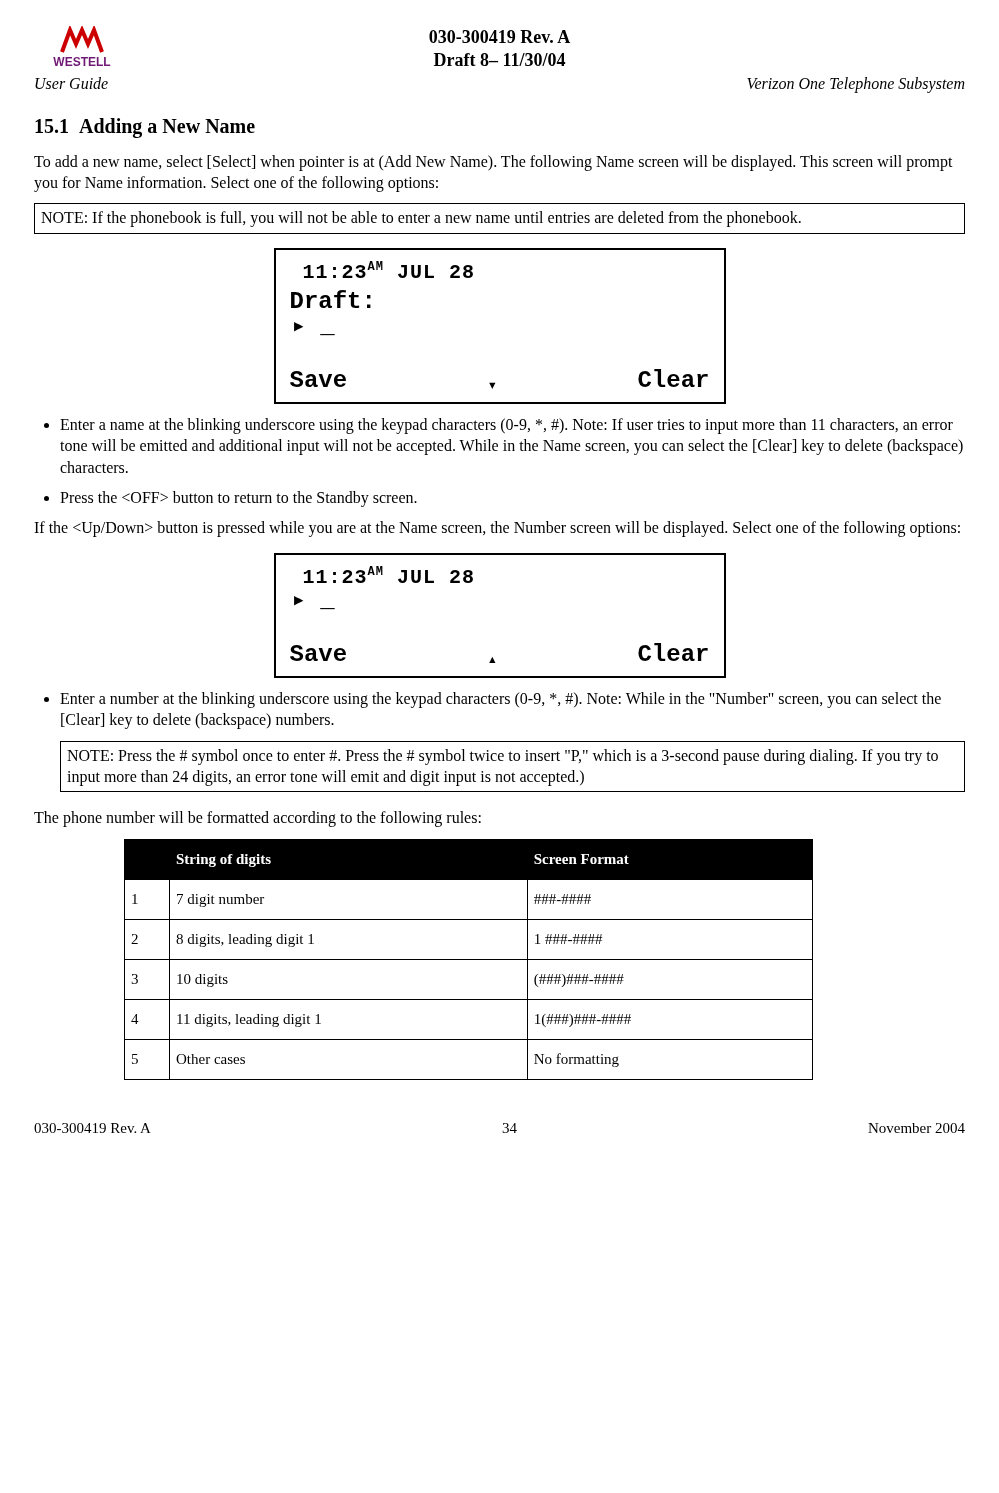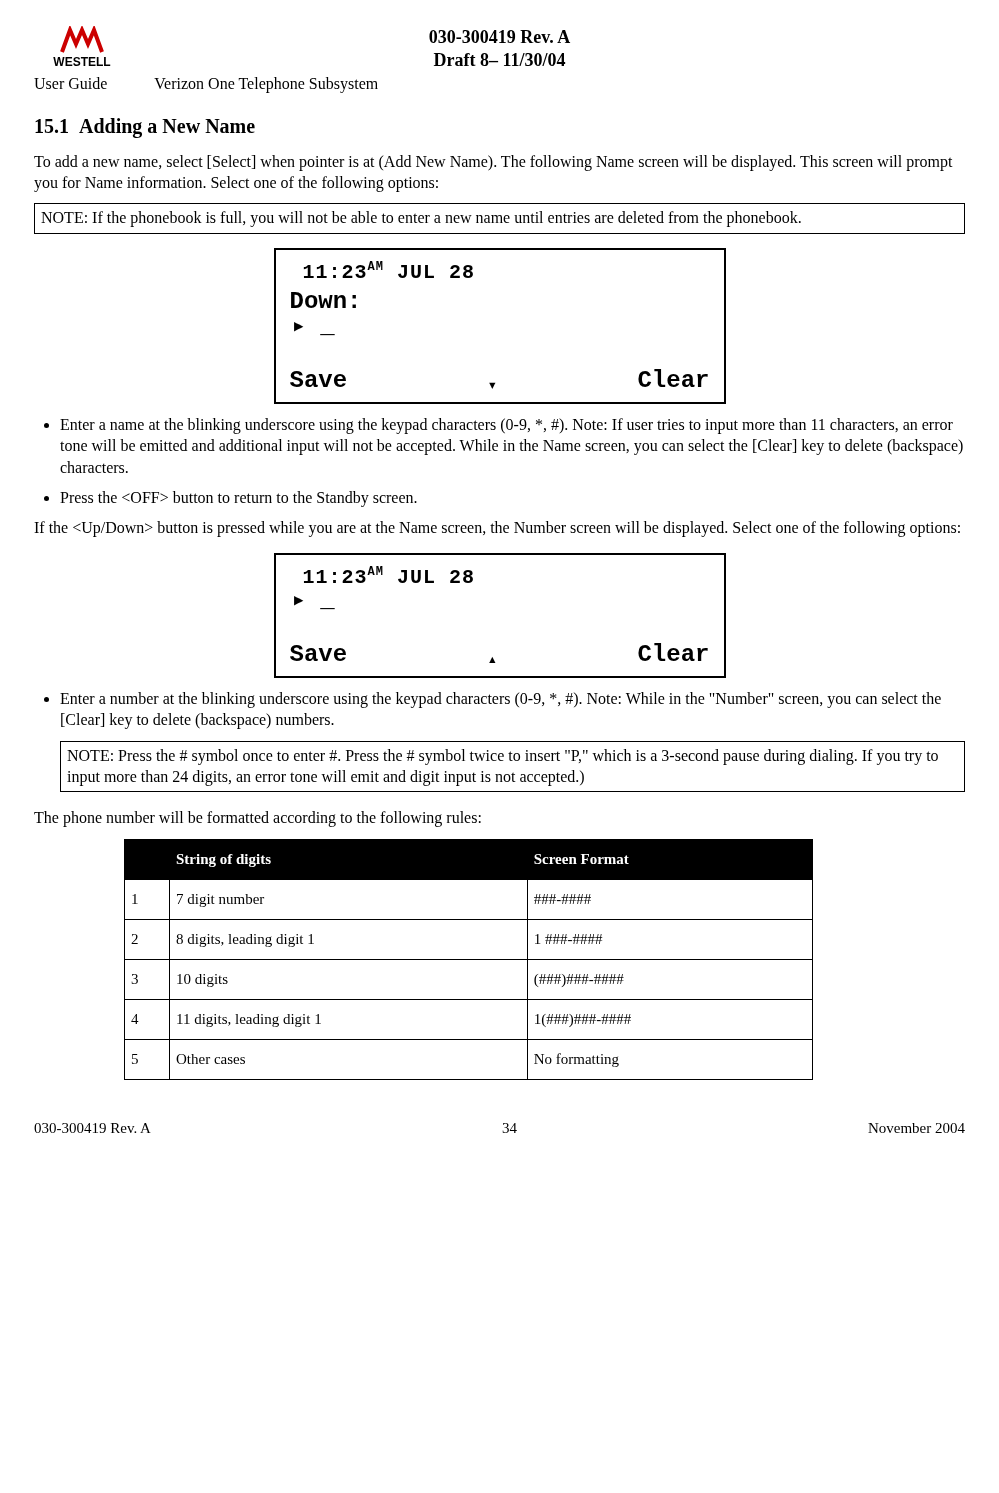--- a/index.html
+++ b/index.html
@@ -18,34 +18,35 @@
     justify-content: space-between;
     margin-bottom: 2px;
   }
   .logo {
     width: 96px;
     text-align: center;
     font-family: Arial, sans-serif;
     font-weight: bold;
     font-size: 12px;
     line-height: 1;
-    color: #000000;
+    color: #701a75;
   }
   .logo svg { display:block; margin:0 auto 2px auto; }
   .doc-title {
     text-align: center;
     flex-grow: 1;
     font-weight: bold;
     font-size: 18px;
     line-height: 1.3;
   }
   .right-spacer { width: 96px; }
   .subheader {
     display: flex;
-    justify-content: flex-start;
+    justify-content: space-between;
+    font-style: italic;
     font-size: 16px;
     margin-top: 2px;
     margin-bottom: 22px;
     gap: 47px;
   }
   h2 {
     font-size: 20px;
     font-weight: bold;
     margin: 6px 0 14px 0;
   }
@@ -128,21 +129,21 @@
   <span>15.1</span>&nbsp;&nbsp;<span>Adding a New Name</span>
 </h2>
 
 <p>To add a new name, select [Select] when pointer is at (Add New Name). The following Name screen will be displayed. This screen will prompt you for Name information. Select one of the following options:</p>
 
 <div class="note-box">NOTE: If the phonebook is full, you will not be able to enter a new name until entries are deleted from the phonebook.</div>
 
 <div class="lcd-wrap">
   <div class="lcd">
     <div class="lcd-time"> <span>11:23</span><span class="sup">AM</span> <span>JUL 28</span></div>
-    <div class="lcd-label">Down:</div>
+    <div class="lcd-label">Draft:</div>
     <div class="lcd-cursor">▸ _</div>
     <div class="lcd-bottom">
       <span>Save</span>
       <span class="lcd-arrow">▾</span>
       <span>Clear</span>
     </div>
   </div>
 </div>
 
 <ul>

